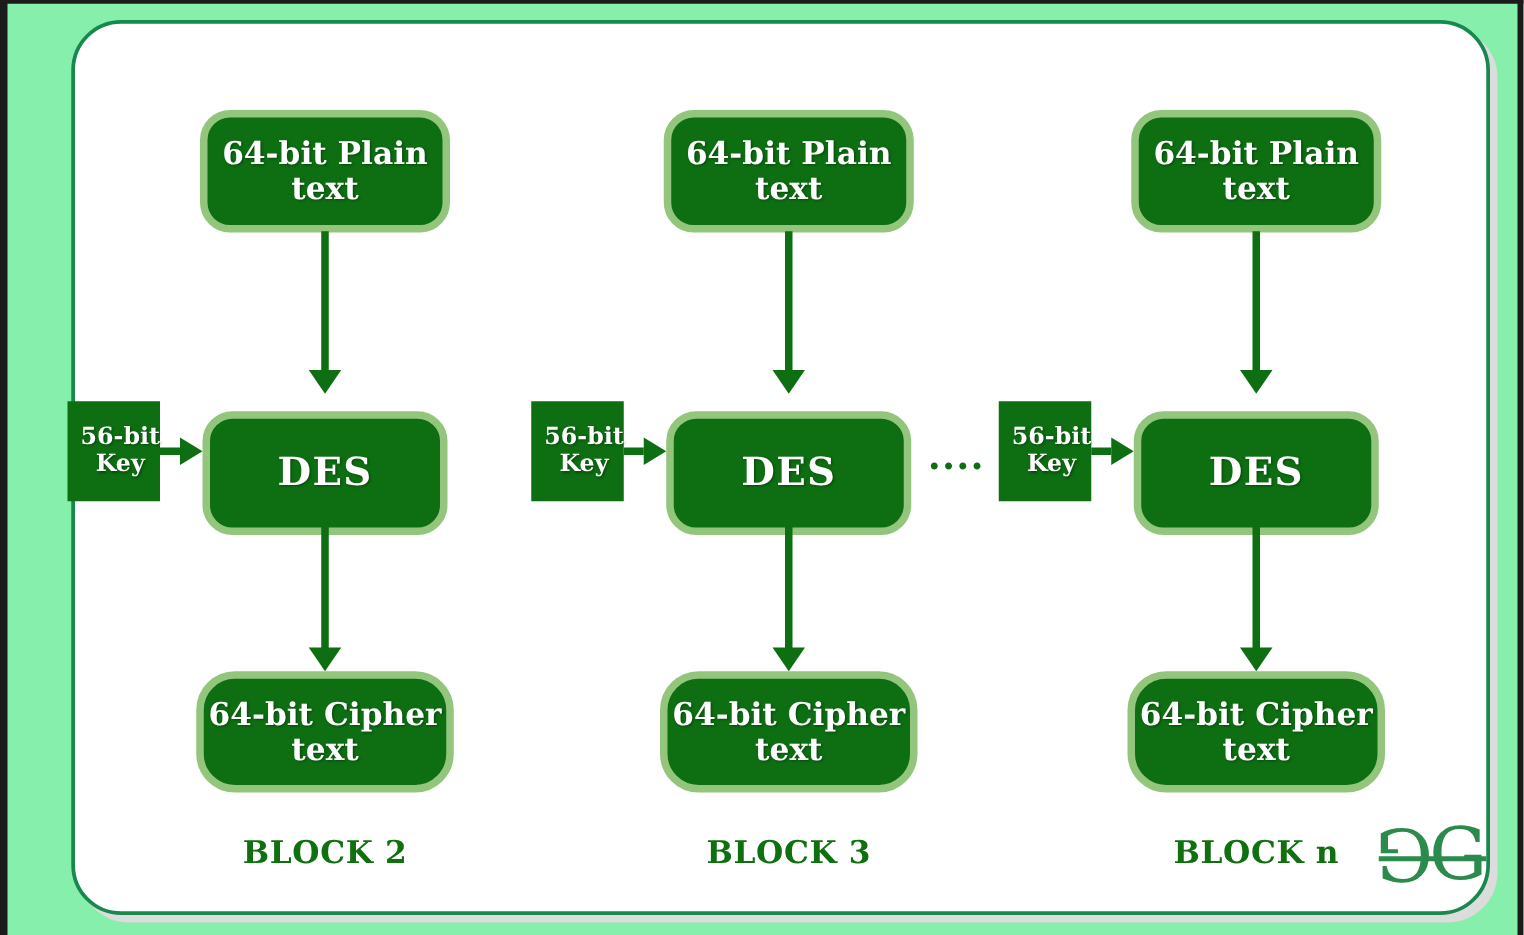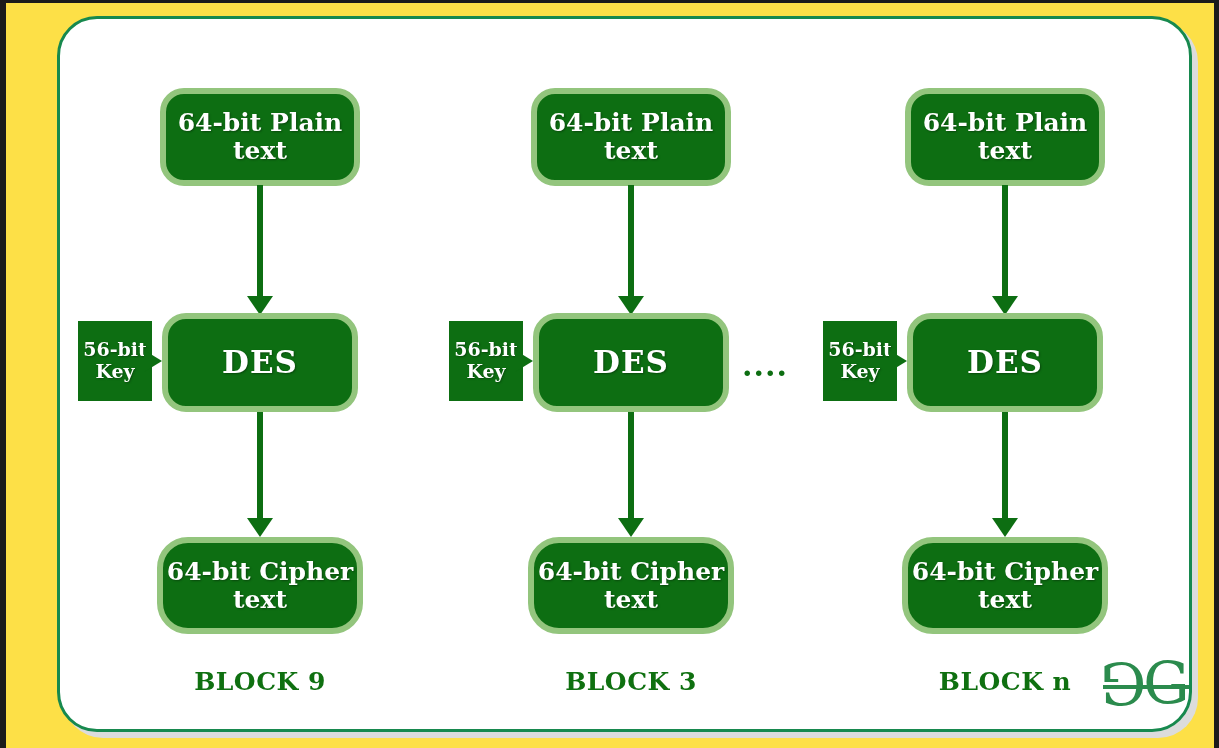--- a/index.html
+++ b/index.html
@@ -1,17 +1,17 @@
 <!DOCTYPE html>
 <html><head>
 <meta charset="utf-8">
 <style>
   html,body{margin:0;padding:0;background:#ffffff;}
   #stage{
-    position:relative;width:1219px;height:748px;background:#fde047;overflow:hidden;
+    position:relative;width:1219px;height:748px;background:#86efac;overflow:hidden;
     font-family:"DejaVu Serif", serif;
   }
   
   .frame-left{position:absolute;left:0;top:0;width:6px;height:748px;background:#1b1b1b;}
   .frame-top{position:absolute;left:0;top:0;width:1219px;height:3px;background:#1b1b1b;}
   .frame-right{position:absolute;right:0;top:0;width:5px;height:748px;background:#1b1b1b;}
   
   .canvas{
     position:absolute;left:57px;top:16px;width:1135px;height:716px;
     border:3px solid #17894e;border-radius:40px;background:#ffffff;
@@ -19,26 +19,26 @@
   }
   
   .col{position:absolute;left:0;top:0;width:0;height:0;}
   .node{
     position:absolute;background:#0d6e12;border:6px solid #93c57d;border-radius:24px;
     box-sizing:border-box;display:flex;align-items:center;justify-content:center;
     color:#ffffff;font-weight:bold;text-align:center;
   }
   .node span{white-space:pre-line;line-height:1.12;text-shadow:1px 1px 2px rgba(0,0,0,0.35);}
   .plain {left:calc(var(--cx) - 100px);top:88px; width:200px;height:98px;font-size:25px;}
-  .des   {left:calc(var(--cx) - 98px); top:313px;width:196px;height:99px;font-size:31px;letter-spacing:1px;}
+  .des   {left:calc(var(--cx) - 98px); top:329px;width:196px;height:99px;font-size:31px;letter-spacing:1px;}
   .cipher{left:calc(var(--cx) - 103px);top:537px;width:206px;height:97px;font-size:25px;border-radius:31px;}
   .keybox{
     position:absolute;left:calc(var(--cx) - 206px);top:321px;width:74px;height:80px;
-    background:#0d6e12;box-sizing:border-box;display:flex;align-items:center;justify-content:center;
-    color:#ffffff;font-weight:bold;font-size:19px;text-align:center;margin-left:24px;
+    background:#0d6e12;box-sizing:border-box;display:flex;align-items:center;justify-content:flex-end;
+    color:#ffffff;font-weight:bold;font-size:19px;text-align:center;
   }
   .keybox span{white-space:pre-line;line-height:1.15;text-shadow:1px 1px 2px rgba(0,0,0,0.35);}
   
   .stem{position:absolute;background:#0d6e12;}
   .stem.v{left:calc(var(--cx) - 3px);width:6px;}
   .s1{top:185px;height:112px;}
   .s2{top:412px;height:107px;}
   .ahead{position:absolute;width:0;height:0;}
   .ahead.down{
     left:calc(var(--cx) - 13px);
@@ -94,21 +94,21 @@
     <div class="ahead khead"></div>
     <div class="node des">
       <span>DES</span>
     </div>
     <div class="stem v s2"></div>
     <div class="ahead down a2"></div>
     <div class="node cipher">
       <span>64-bit Cipher
 text</span>
     </div>
-    <div class="block-label">BLOCK 9</div>
+    <div class="block-label">BLOCK 2</div>
   </div>
 
   <div class="col" style="--cx:631px">
     <div class="node plain">
       <span>64-bit Plain
 text</span>
     </div>
     <div class="stem v s1"></div>
     <div class="ahead down a1"></div>
     <div class="keybox">

